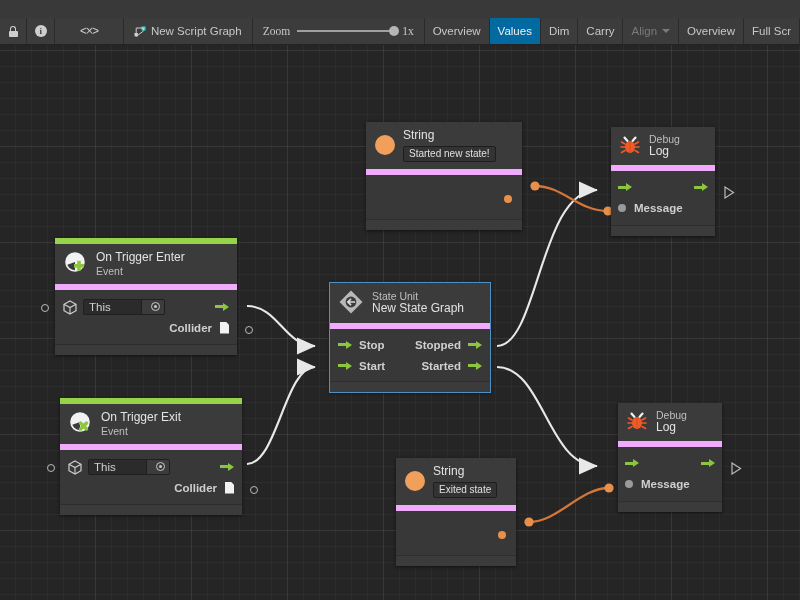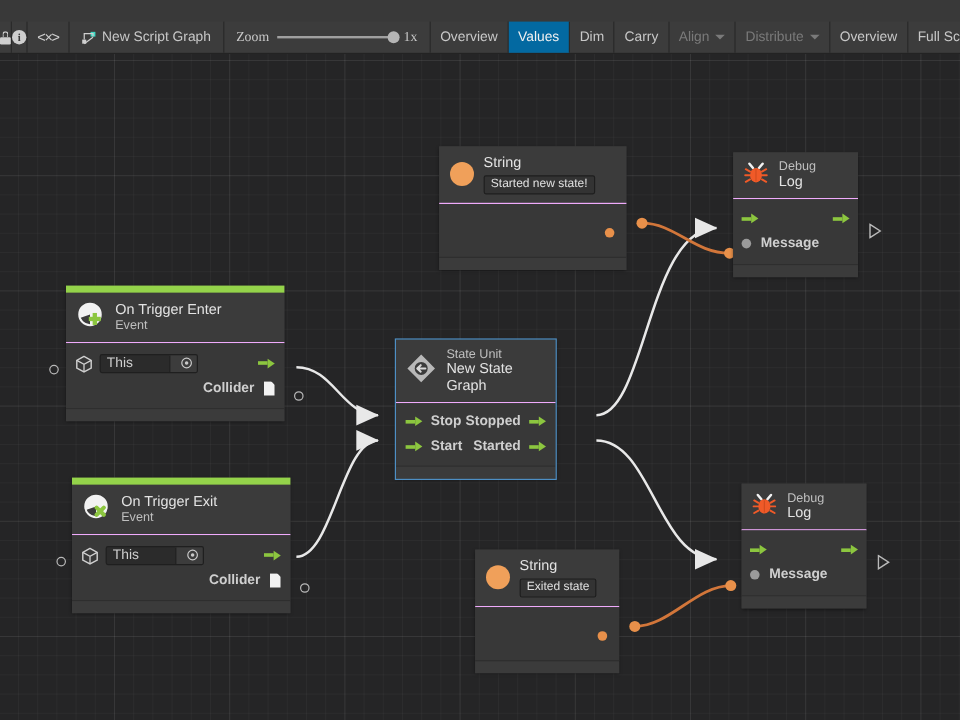--- a/index.html
+++ b/index.html
@@ -60,21 +60,21 @@
       linear-gradient(to bottom, rgba(255,255,255,.055) 1px, transparent 1px);
     background-size:16px 16px,16px 16px,96px 96px,96px 96px;
     background-position:-1px 5px,-1px 5px,-1px 5px,-1px 5px;}
   .wires{position:absolute;left:0;top:0;width:800px;height:555px;}
 
   
   .node{position:absolute;background:#3b3b3b;box-shadow:0 1px 3px rgba(0,0,0,.55);}
   .node.sel{outline:1px solid #4e8fc4;outline-offset:0;}
   .n-accent{height:6px;background:#94d34a;}
   .n-head{display:flex;align-items:center;gap:8px;padding:7px 8px 7px 9px;background:#3b3b3b;
-          border-bottom:1px solid #f0abfc;box-sizing:border-box;}
+          border-bottom:6px solid #f0abfc;box-sizing:border-box;}
   .n-titles{display:flex;flex-direction:column;line-height:1.15;}
   .n-sub{font-size:10.5px;color:#bfbfbf;}
   .n-main{font-size:12px;color:#e3e3e3;}
   .n-body{background:#383838;padding:6px 8px 4px 8px;border-bottom:1px solid #2e2e2e;}
   .n-foot{height:10px;background:#3b3b3b;}
   .prow{display:flex;align-items:center;justify-content:space-between;height:21px;}
   .plabel{font-size:11.5px;color:#cfcfcf;font-weight:bold;}
   .arrow-r{width:14px;height:10px;position:relative;flex:0 0 auto;}
   .arrow-r:before{content:"";position:absolute;left:0;top:3.4px;width:8px;height:3.2px;background:#8cc63f;}
   .arrow-r:after{content:"";position:absolute;right:0;top:1px;width:0;height:0;
@@ -149,24 +149,20 @@
     <div class="tb-cell">
       <span>Dim</span>
     </div>
     <div class="tb-cell">
       <span>Carry</span>
     </div>
     <div class="tb-cell tb-dim">
       <span>Align</span>
       <span class="caret"></span>
     </div>
-    <div class="tb-cell tb-dim">
-      <span>Distribute</span>
-      <span class="caret"></span>
-    </div>
     <div class="tb-cell">
       <span>Overview</span>
     </div>
     <div class="tb-cell">
       <span>Full Scr</span>
     </div>
   </div>
 
   <div class="canvas">
     <div class="grid"></div>
@@ -284,21 +280,21 @@
         <div class="prow">
           <span class="plabel" style="margin-left:auto;">Collider</span>
           <span class="pagefile" style="margin-left:8px;"></span>
         </div>
       </div>
       <div class="n-foot"></div>
       <span class="circ-hollow" style="left:-14px;top:66px;"></span>
       <span class="circ-hollow" style="left:190px;top:88px;"></span>
     </div>
 
-    <div class="node sel" style="left:330px;top:238px;width:133px;">
+    <div class="node sel" style="left:330px;top:238px;width:160px;">
       <div class="n-head" style="padding:6px 8px;">
         <span>
           <svg width="26" height="26" viewBox="0 0 26 26">
             <path d="M13 1.5 L18 6.5 L24.5 13 L18 19.5 L13 24.5 L8 19.5 L1.5 13 L8 6.5 Z" fill="#b8b8b8"></path>
             <circle cx="13" cy="13" r="5.4" fill="#3b3b3b"></circle>
             <path d="M16.5 13 H10.2 M12.6 10.3 L9.7 13 L12.6 15.7" stroke="#d9d9d9" stroke-width="1.7" fill="none" stroke-linecap="round" stroke-linejoin="round"></path>
           </svg>
         </span>
         <div class="n-titles">
           <span class="n-sub">State Unit</span>

